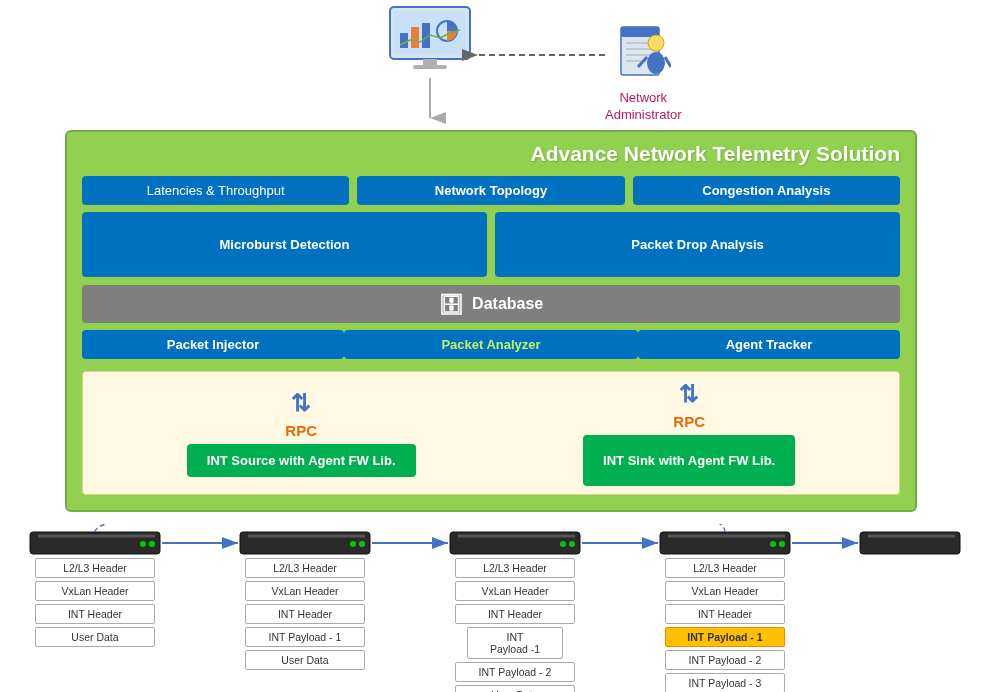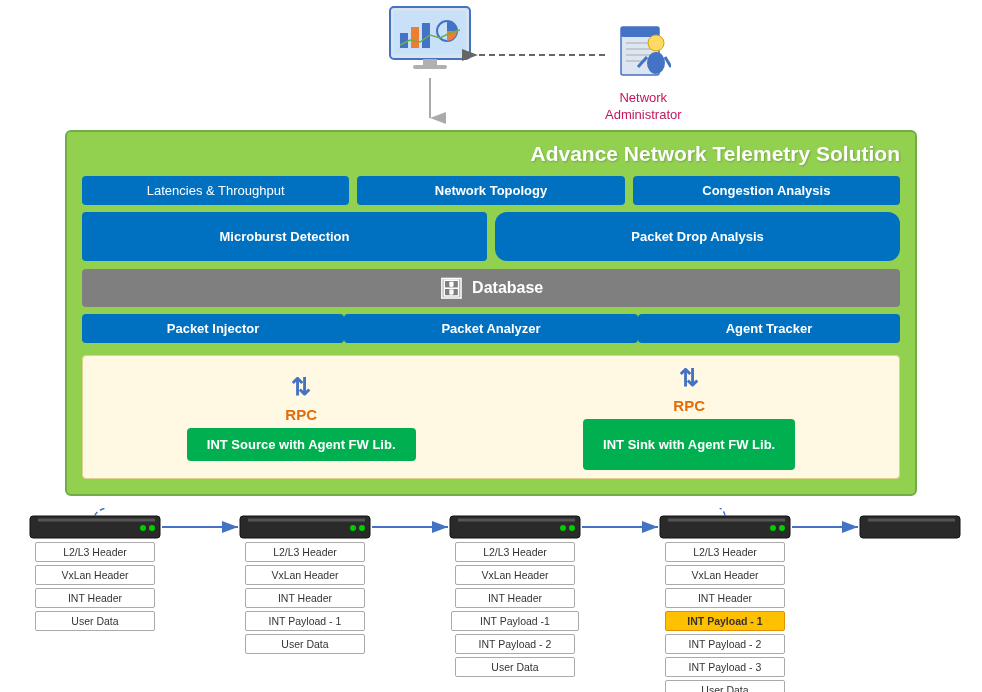--- a/index.html
+++ b/index.html
@@ -81,31 +81,31 @@
   <div style="text-align:right;font-size:21px;font-weight:bold;color:#fff;margin-bottom:10px;text-shadow:1px 1px 2px rgba(0,0,0,0.2);">Advance Network Telemetry Solution</div>
 
   <div style="display:flex;gap:8px;margin-bottom:7px;">
     <button style="background:#0070c0;color:#fff;border:none;border-radius:4px;padding:7px 10px;font-size:13px;font-weight:normal;flex:1;cursor:pointer;">Latencies &amp; Throughput</button>
     <button style="background:#0070c0;color:#fff;border:none;border-radius:4px;padding:7px 10px;font-size:13px;font-weight:bold;flex:1;cursor:pointer;">Network Topology</button>
     <button style="background:#0070c0;color:#fff;border:none;border-radius:4px;padding:7px 10px;font-size:13px;font-weight:bold;flex:1;cursor:pointer;">Congestion Analysis</button>
   </div>
 
   <div style="display:flex;gap:8px;margin-bottom:8px;">
     <button style="background:#0070c0;color:#fff;border:none;border-radius:4px;padding:7px 10px;font-size:13px;font-weight:bold;flex:1;cursor:pointer;">Microburst Detection</button>
-    <button style="background:#0070c0;color:#fff;border:none;border-radius:12px;padding:17px 10px;font-size:13px;font-weight:bold;flex:1;cursor:pointer;">Packet Drop Analysis</button>
+    <button style="background:#0070c0;color:#fff;border:none;border-radius:4px;padding:25px 10px;font-size:13px;font-weight:bold;flex:1;cursor:pointer;">Packet Drop Analysis</button>
   </div>
 
   <div style="background:#7f7f7f;border-radius:4px;display:flex;align-items:center;justify-content:center;padding:7px;margin-bottom:7px;color:#fff;font-size:16px;font-weight:bold;gap:8px;">
     <span style="font-size:20px;">🗄</span>
     <span>Database</span>
   </div>
 
   <div style="display:flex;margin-bottom:12px;">
     <button style="background:#0070c0;color:#fff;border:none;border-radius:4px;padding:7px 10px;font-size:13px;font-weight:bold;flex:1;cursor:pointer;">Packet Injector</button>
-    <button style="background:#0070c0;color:#ffffff;border:none;border-radius:4px;padding:7px 26px;font-size:13px;font-weight:bold;flex:1;cursor:pointer;">Packet Analyzer</button>
+    <button style="background:#0070c0;color:#bef264;border:none;border-radius:4px;padding:7px 26px;font-size:13px;font-weight:bold;flex:1;cursor:pointer;">Packet Analyzer</button>
     <button style="background:#0070c0;color:#fff;border:none;border-radius:4px;padding:7px 10px;font-size:13px;font-weight:bold;flex:1;cursor:pointer;">Agent Tracker</button>
   </div>
 
   <div style="background:#fff9e3;border:1px solid #e0d090;border-radius:4px;display:flex;justify-content:space-around;align-items:center;padding:8px 20px;">
 
     <div style="display:flex;flex-direction:column;align-items:center;gap:5px;">
       <div style="color:#4472c4;font-size:24px;font-weight:bold;">⇅</div>
       <span style="color:#e36c09;font-size:15px;font-weight:bold;">RPC</span>
       <button style="background:#00b050;color:#fff;border:none;border-radius:4px;padding:9px 20px;font-size:13px;font-weight:bold;cursor:pointer;white-space:nowrap;">INT Source with Agent FW Lib.</button>
     </div>
@@ -178,21 +178,21 @@
     <div style="border:1px solid #aaa;background:#fff;border-radius:2px;font-size:10.5px;color:#333;text-align:center;padding:3px 2px;width:120px;">VxLan Header</div>
     <div style="border:1px solid #aaa;background:#fff;border-radius:2px;font-size:10.5px;color:#333;text-align:center;padding:3px 2px;width:120px;">INT Header</div>
     <div style="border:1px solid #aaa;background:#fff;border-radius:2px;font-size:10.5px;color:#333;text-align:center;padding:3px 2px;width:120px;">INT Payload - 1</div>
     <div style="border:1px solid #aaa;background:#fff;border-radius:2px;font-size:10.5px;color:#333;text-align:center;padding:3px 2px;width:120px;">User Data</div>
   </div>
 
   <div style="position:absolute;top:34px;left:450px;display:flex;flex-direction:column;gap:3px;align-items:center;width:130px;">
     <div style="border:1px solid #aaa;background:#fff;border-radius:2px;font-size:10.5px;color:#333;text-align:center;padding:3px 2px;width:120px;">L2/L3 Header</div>
     <div style="border:1px solid #aaa;background:#fff;border-radius:2px;font-size:10.5px;color:#333;text-align:center;padding:3px 2px;width:120px;">VxLan Header</div>
     <div style="border:1px solid #aaa;background:#fff;border-radius:2px;font-size:10.5px;color:#333;text-align:center;padding:3px 2px;width:120px;">INT Header</div>
-    <div style="border:1px solid #aaa;background:#fff;border-radius:2px;font-size:10.5px;color:#333;text-align:center;padding:3px 20px;width:128px;">INT Payload -1</div>
+    <div style="border:1px solid #aaa;background:#fff;border-radius:2px;font-size:10.5px;color:#333;text-align:center;padding:3px 20px;width:96px;">INT Payload -1</div>
     <div style="border:1px solid #aaa;background:#fff;border-radius:2px;font-size:10.5px;color:#333;text-align:center;padding:3px 2px;width:120px;">INT Payload - 2</div>
     <div style="border:1px solid #aaa;background:#fff;border-radius:2px;font-size:10.5px;color:#333;text-align:center;padding:3px 2px;width:120px;">User Data</div>
   </div>
 
   <div style="position:absolute;top:34px;left:660px;display:flex;flex-direction:column;gap:3px;align-items:center;width:130px;">
     <div style="border:1px solid #aaa;background:#fff;border-radius:2px;font-size:10.5px;color:#333;text-align:center;padding:3px 2px;width:120px;">L2/L3 Header</div>
     <div style="border:1px solid #aaa;background:#fff;border-radius:2px;font-size:10.5px;color:#333;text-align:center;padding:3px 2px;width:120px;">VxLan Header</div>
     <div style="border:1px solid #aaa;background:#fff;border-radius:2px;font-size:10.5px;color:#333;text-align:center;padding:3px 2px;width:120px;">INT Header</div>
     <div style="border:1px solid #e09000;background:#ffc000;border-radius:2px;font-size:10.5px;color:#333;text-align:center;padding:3px 2px;width:120px;font-weight:bold;">INT Payload - 1</div>
     <div style="border:1px solid #aaa;background:#fff;border-radius:2px;font-size:10.5px;color:#333;text-align:center;padding:3px 2px;width:120px;">INT Payload - 2</div>

